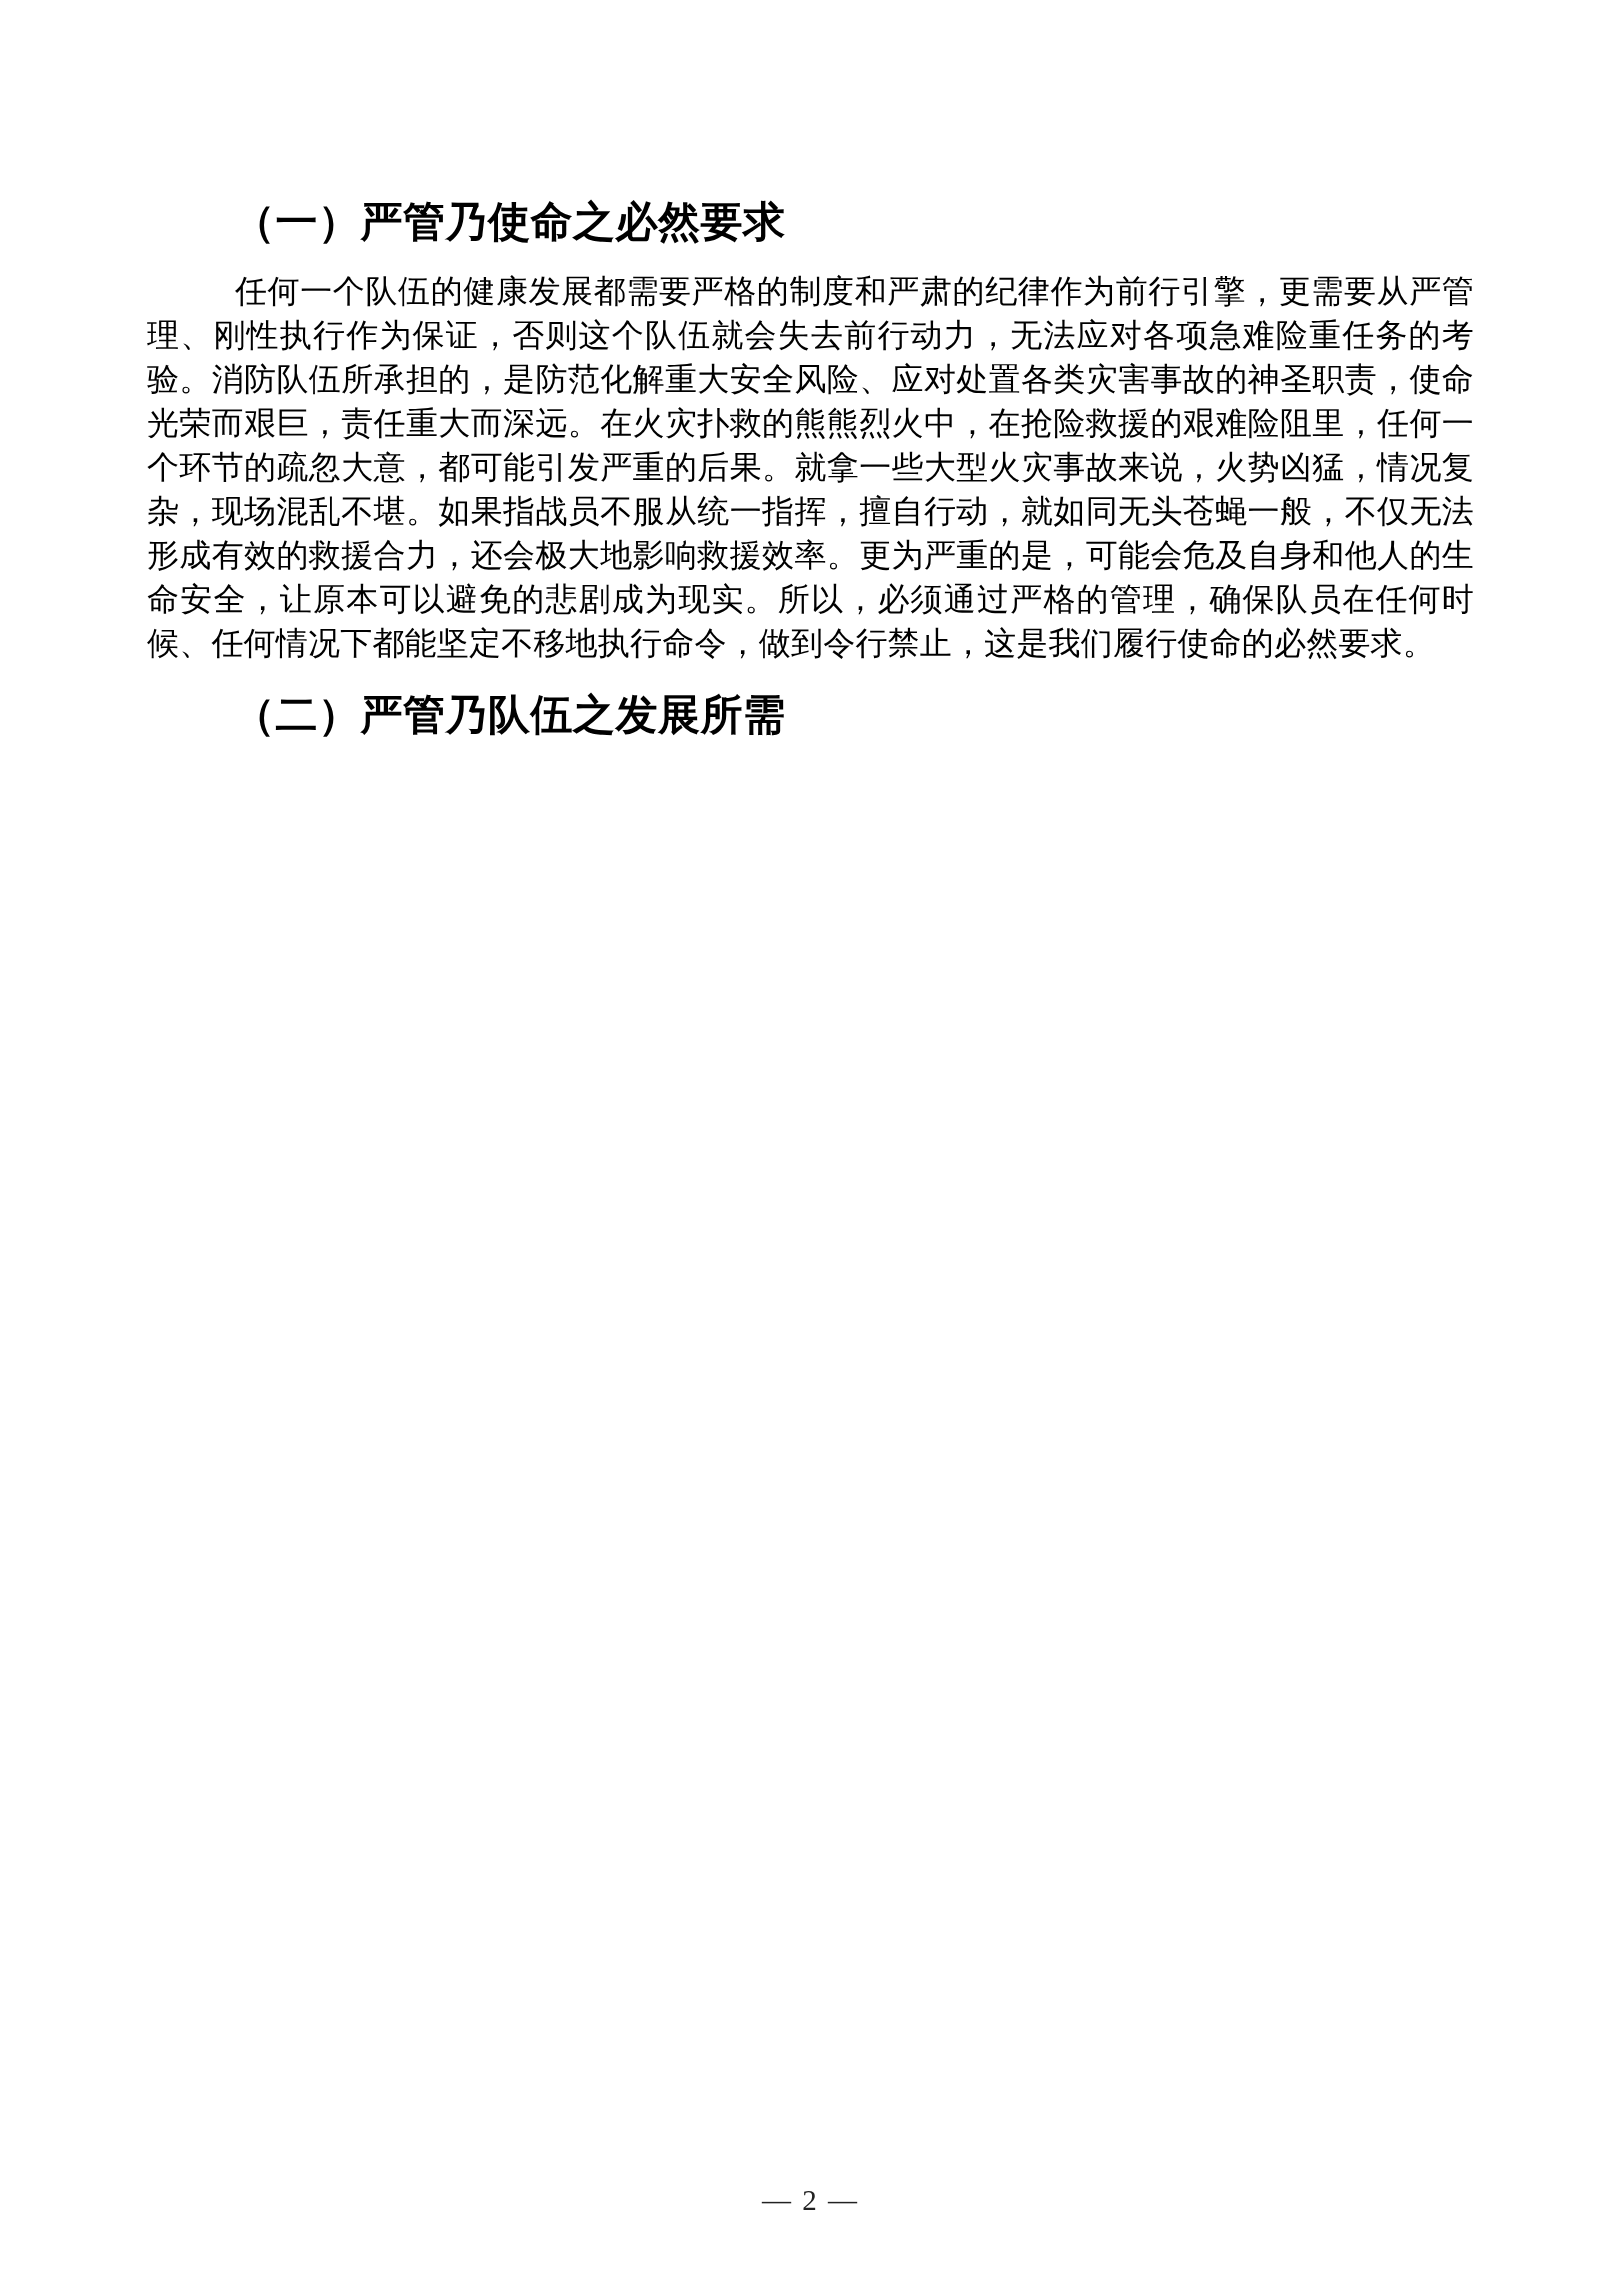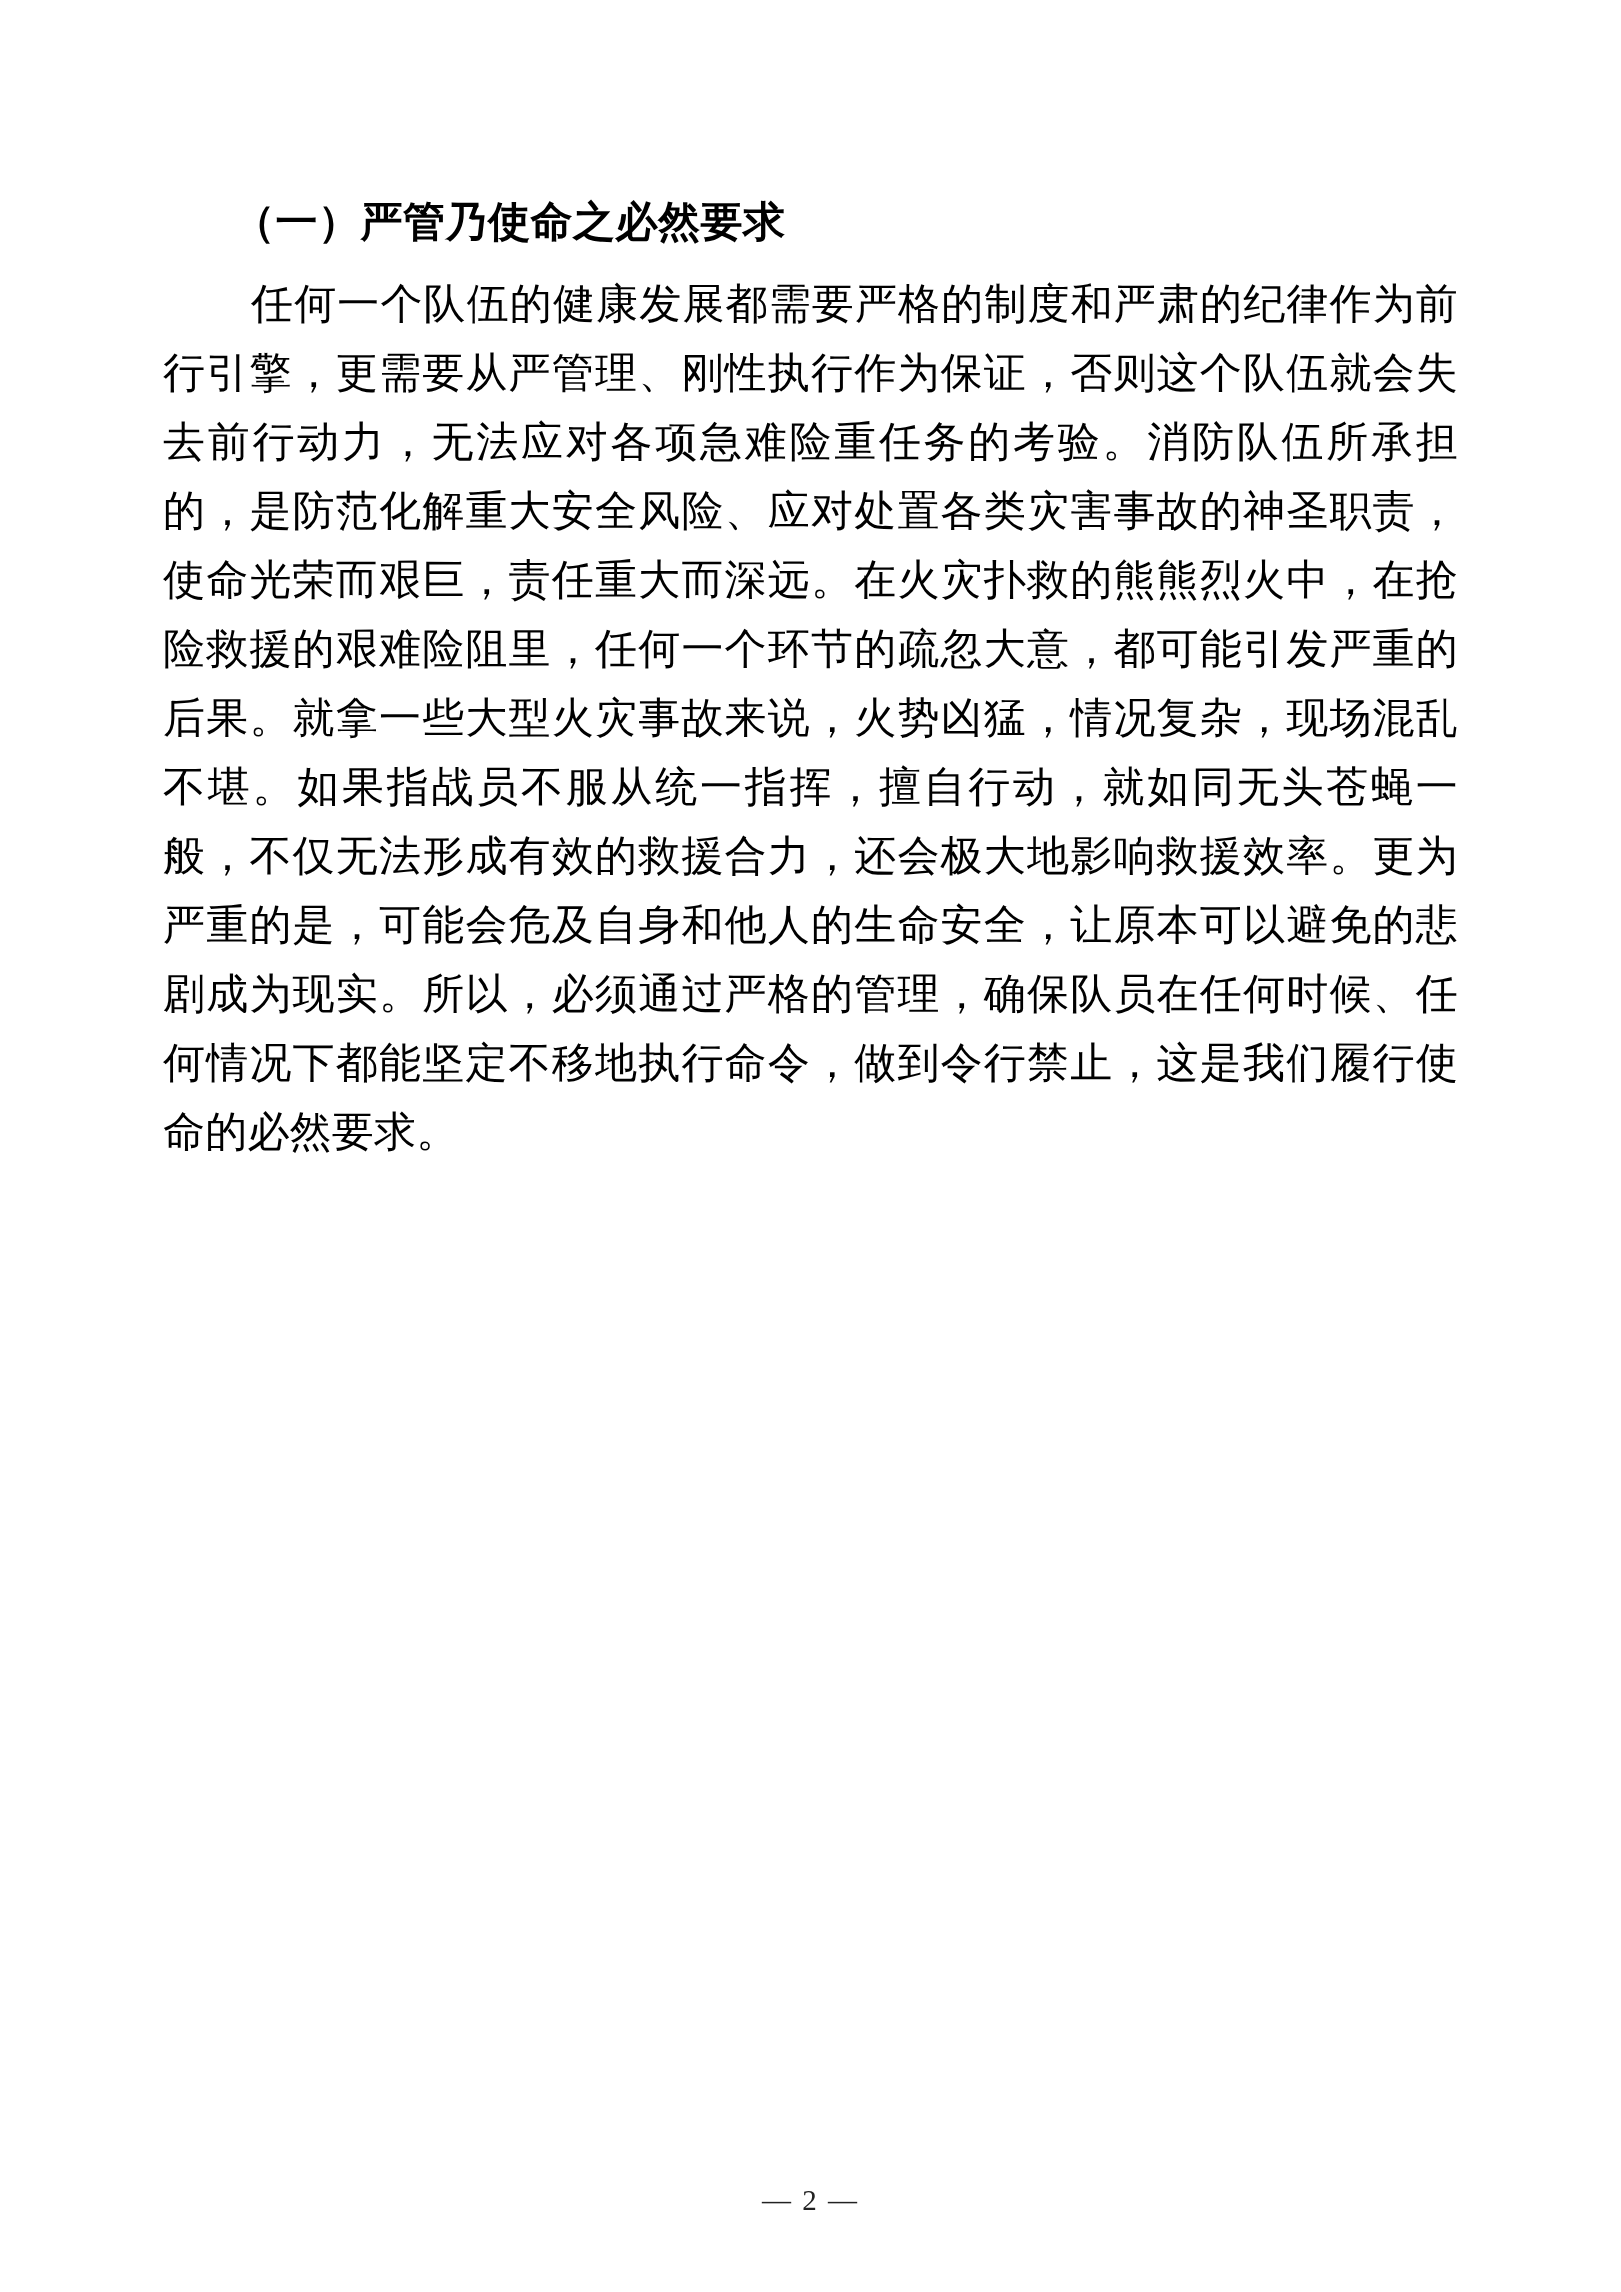--- a/index.html
+++ b/index.html
@@ -32,24 +32,24 @@
     margin: 0 0 25.5px 0;
     white-space: nowrap;
   }
   .heading.second {
     margin-top: 33px;
   }
   
   .para {
     font-family: "Liberation Sans", "DejaVu Sans", sans-serif;
     font-weight: 400;
-    font-size: 42px;
-    line-height: 69px;
+    font-size: 32px;
+    line-height: 44px;
     color: #000000;
-    margin: 16px;
+    margin: 0;
     text-align: justify;
     text-justify: inter-character;
     text-indent: 88px;
     letter-spacing: 0.2px;
     word-break: break-all;
   }
   .para + .heading {
     margin-top: 29px;
   }
   .footer {
@@ -67,19 +67,20 @@
 </head>
 <body>
 
 <div class="page">
   <div class="content">
 
     <h2 class="heading">（一）严管乃使命之必然要求</h2>
 
     <p class="para">任何一个队伍的健康发展都需要严格的制度和严肃的纪律作为前行引擎，更需要从严管理、刚性执行作为保证，否则这个队伍就会失去前行动力，无法应对各项急难险重任务的考验。消防队伍所承担的，是防范化解重大安全风险、应对处置各类灾害事故的神圣职责，使命光荣而艰巨，责任重大而深远。在火灾扑救的熊熊烈火中，在抢险救援的艰难险阻里，任何一个环节的疏忽大意，都可能引发严重的后果。就拿一些大型火灾事故来说，火势凶猛，情况复杂，现场混乱不堪。如果指战员不服从统一指挥，擅自行动，就如同无头苍蝇一般，不仅无法形成有效的救援合力，还会极大地影响救援效率。更为严重的是，可能会危及自身和他人的生命安全，让原本可以避免的悲剧成为现实。所以，必须通过严格的管理，确保队员在任何时候、任何情况下都能坚定不移地执行命令，做到令行禁止，这是我们履行使命的必然要求。</p>
 
+    <h2 class="heading second">（二）严管乃队伍之发展所需</h2>
 
 
   </div>
 
   <div class="footer">— 2 —</div>
 </div>
 
 
 </body></html>

